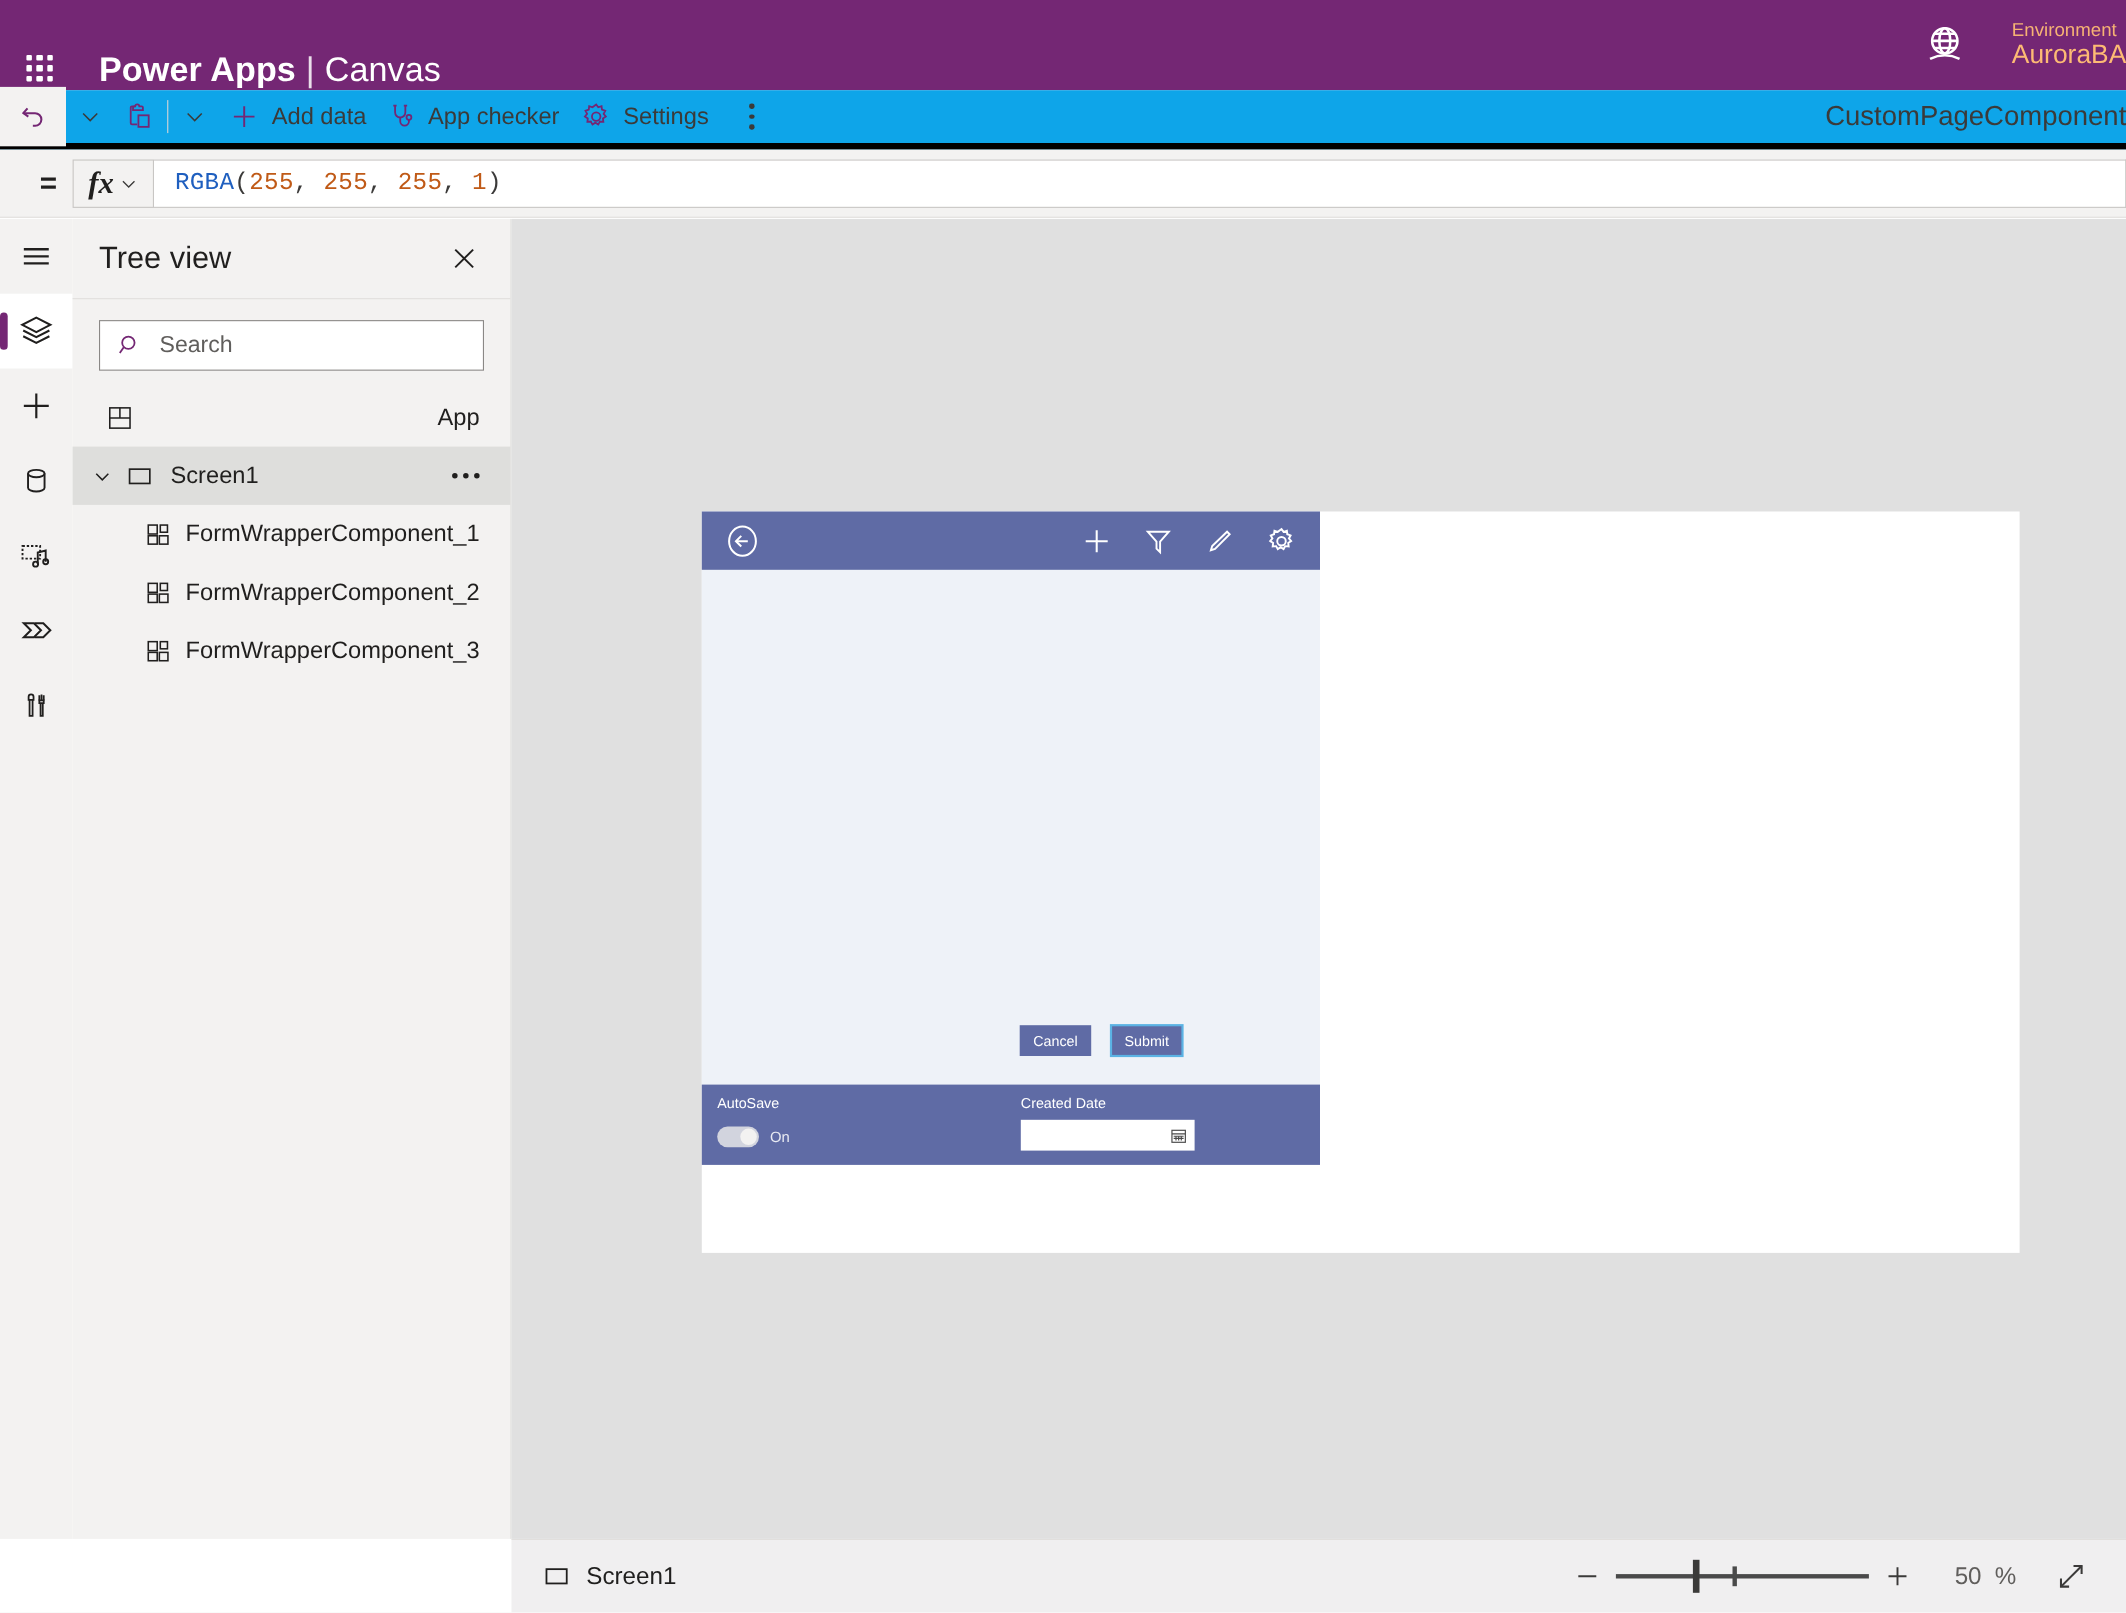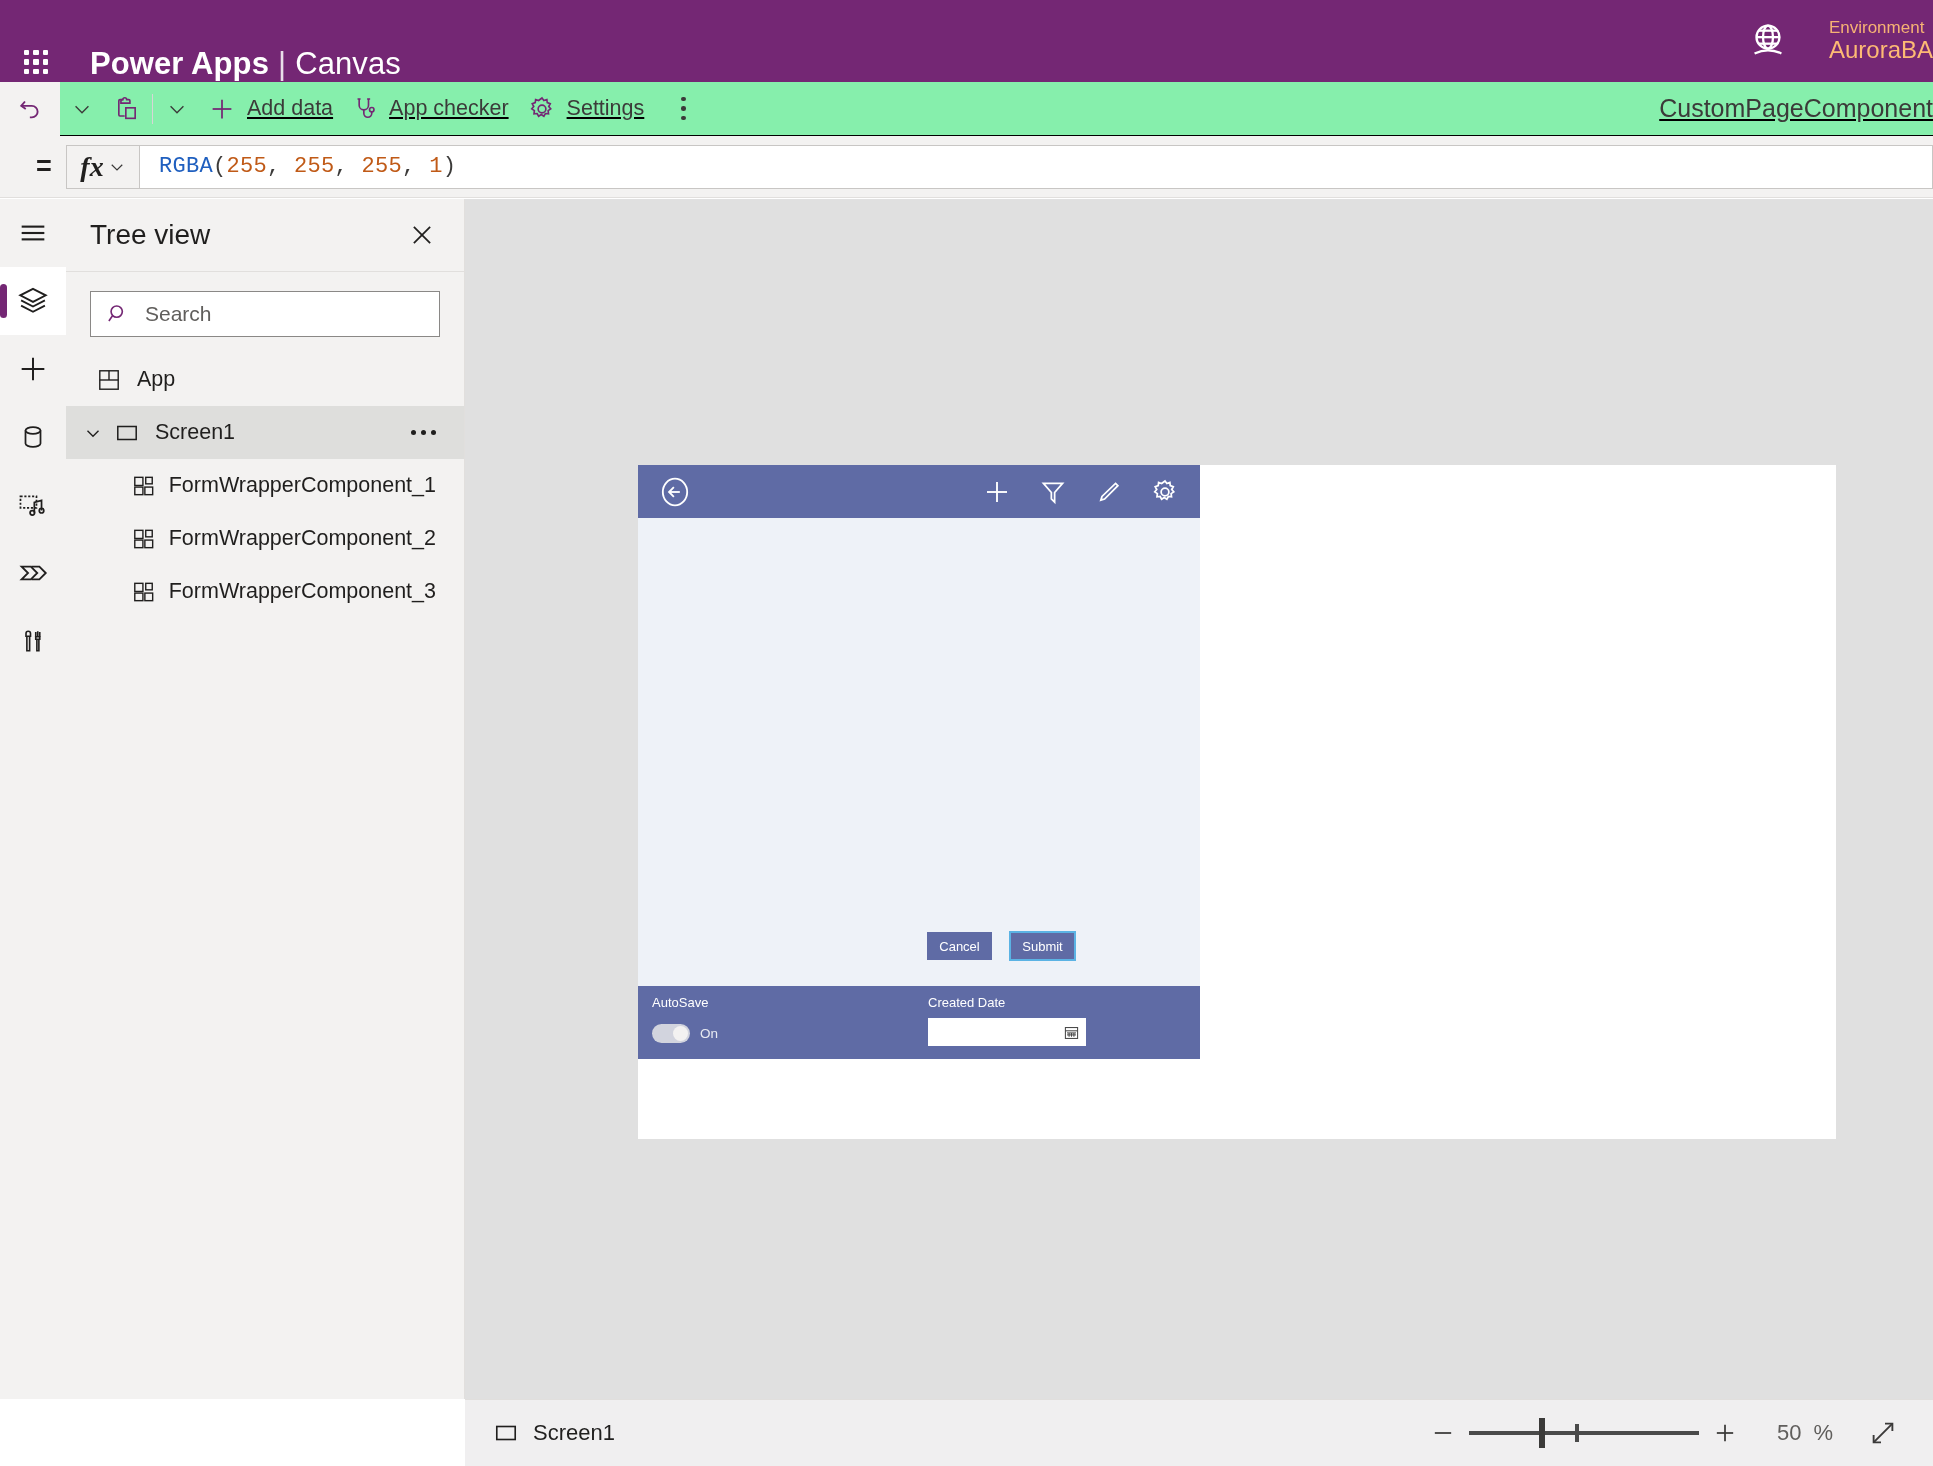--- a/index.html
+++ b/index.html
@@ -26,23 +26,22 @@
   .env { position: absolute; right: 0px; top: 0; height: 82px;
     display: flex; align-items: center; color: #fdba74; gap: 20px; }
   .env-icon { width: 46px; height: 46px; margin-right: 18px; flex: 0 0 auto; }
   .env-text { display: flex; flex-direction: column; line-height: 1.12; white-space: nowrap; }
   .env-label { font-size: 17px; opacity: .95; }
   .env-name { font-size: 24px; font-weight: 400; }
 
   
   .toolbar {
     position: absolute; left: 0; top: 82px; width: 1933px; height: 54px;
-    background: #86efac; display: flex; align-items: center;
-    border-bottom: 1px solid #000000;
-    text-decoration: underline;
+    background: #0ea5e9; display: flex; align-items: center;
+    border-bottom: 6px solid #000000;
   }
   .tb-undo {
     width: 60px; height: 54px; background: #f3f2f1;
     display: flex; align-items: center; justify-content: center; cursor: pointer;
   }
   .tb-caret { width: 44px; height: 54px; display: flex; align-items: center;
     justify-content: center; cursor: pointer; }
   .tb-icon-btn { width: 46px; height: 54px; display: flex; align-items: center;
     justify-content: center; cursor: pointer; }
   .tb-div { width: 1px; height: 30px; background: #d6d6d6; margin: 0 2px; }
@@ -107,21 +106,21 @@
     justify-content: center; cursor: pointer; }
   .tree-sep { height: 1px; background: #e1dfdd; margin: 0; }
   .search-wrap { padding: 19px 24px 16px 24px; }
   .search-box {
     height: 46px; background: #fff; border: 1px solid #8a8886;
     display: flex; align-items: center; padding-left: 14px; gap: 14px; cursor: text;
   }
   .search-ph { font-size: 21px; color: #605e5c; }
   .tree-row {
     height: 53px; display: flex; align-items: center; cursor: pointer;
-    padding-right: 28px; position: relative;
+    padding-right: 28px; position: relative; justify-content: space-between;
   }
   .tree-row.selected { background: #dededc; }
   .tree-row .chev { width: 30px; display: flex; align-items: center; justify-content: center; }
   .tree-row .tico { width: 38px; display: flex; align-items: center; justify-content: center; }
   .tree-row .tlabel { font-size: 21.5px; color: #201f1e; margin-left: 9px; white-space: nowrap; }
   .row-more { margin-left: auto; display: flex; gap: 5px; align-items: center; }
   .row-more i { width: 5px; height: 5px; border-radius: 50%; background: #201f1e; display: block; }
   .ind-0 { padding-left: 24px; }
   .ind-1 { padding-left: 12px; }
   .ind-2 { padding-left: 62px; }

